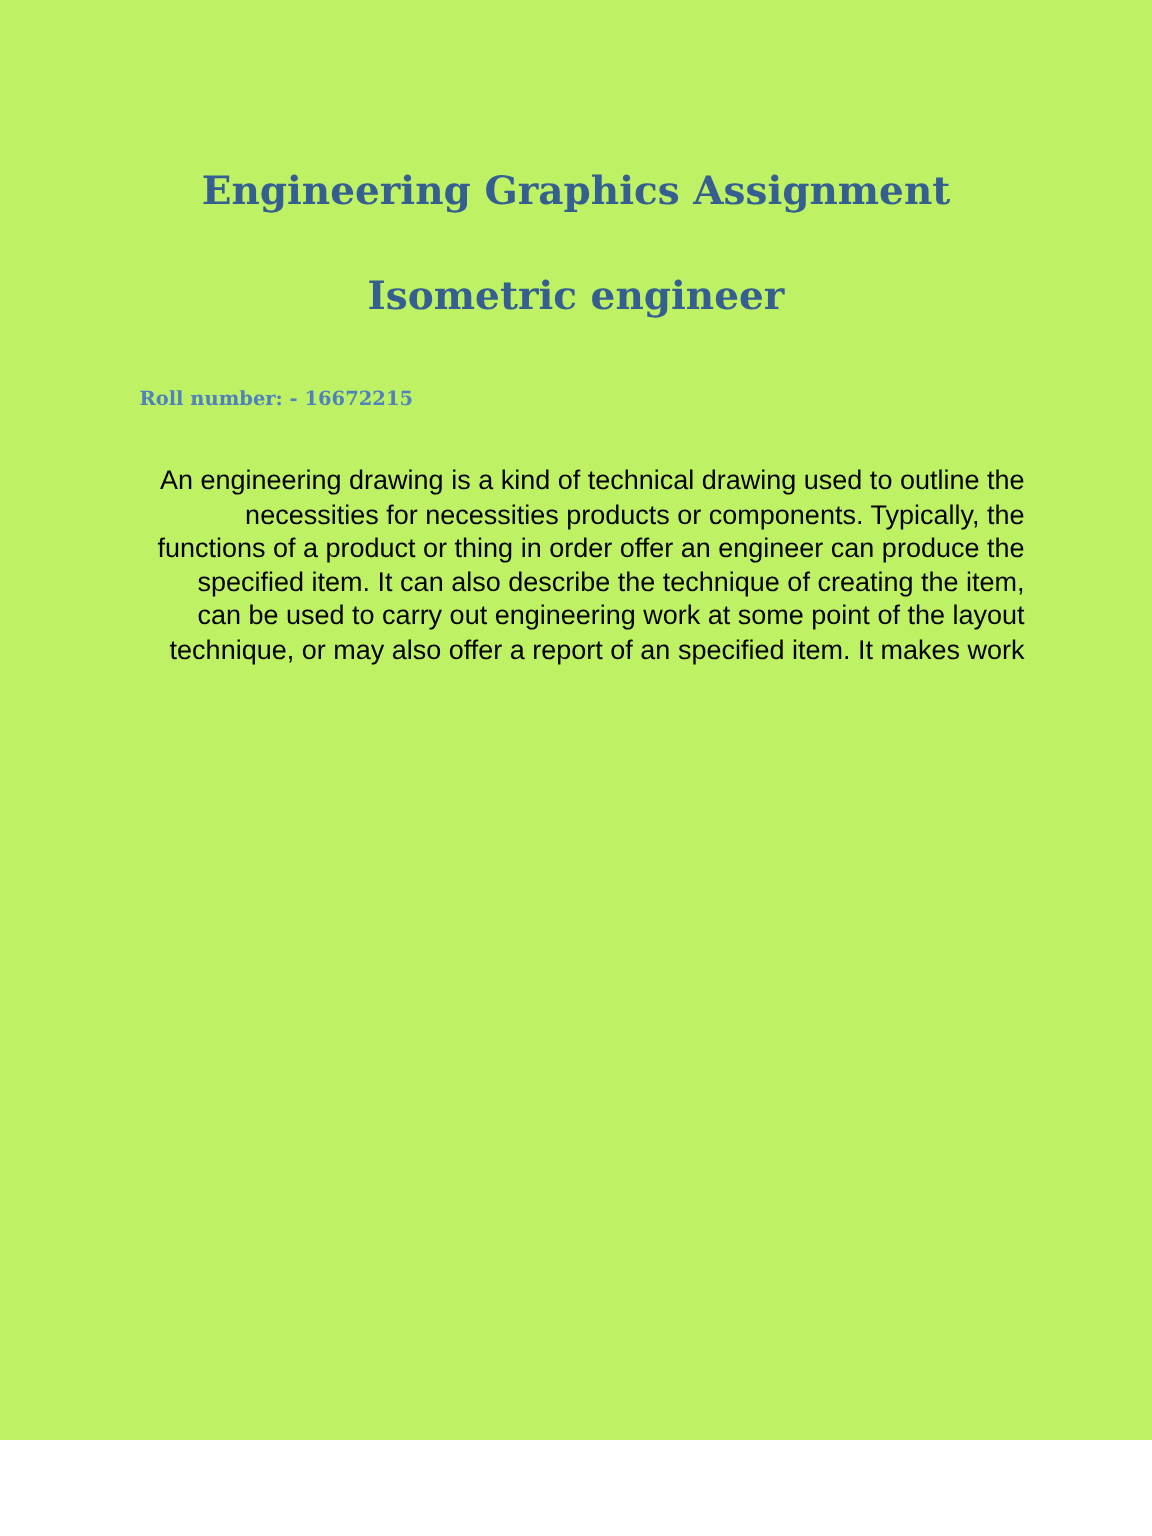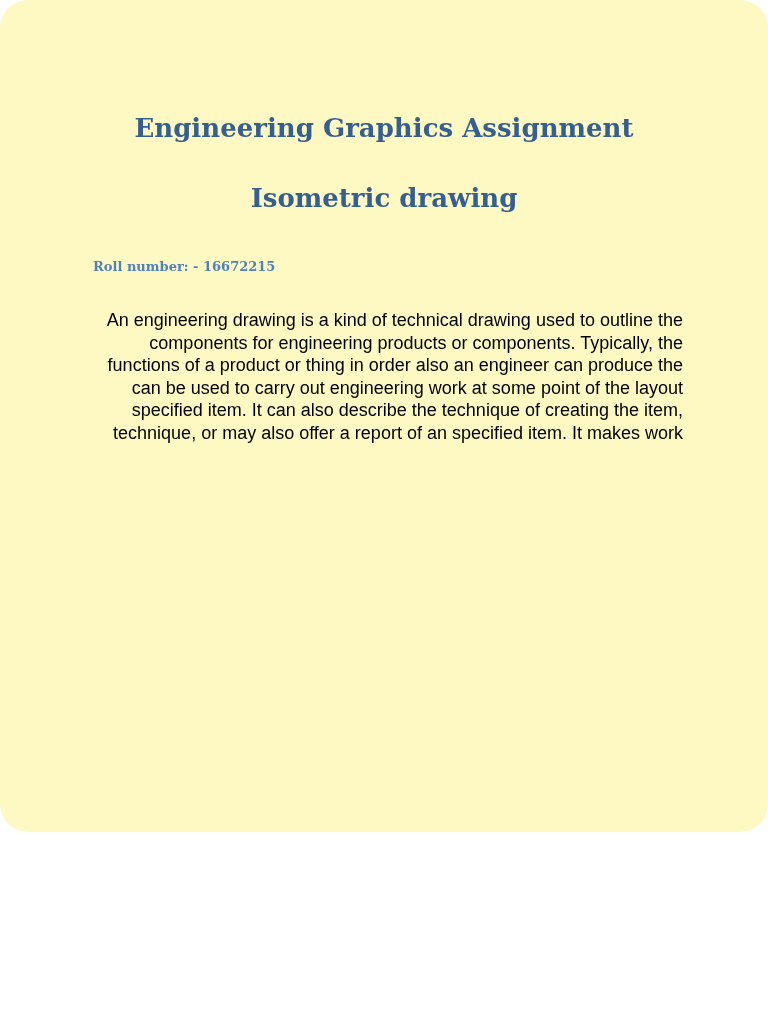--- a/index.html
+++ b/index.html
@@ -9,23 +9,22 @@
     }
     body {
       width: 768px;
       height: 1024px;
       position: relative;
       overflow: hidden;
     }
     .page {
       position: absolute;
       left: 0; top: 0;
-      width: 768px; height: 832px;
-      background: #fef9c3;
-      border-radius: 28px;
+      width: 768px; height: 960px;
+      background: #bef264;
     }
     .title {
       position: absolute;
       left: 0; right: 0;
       text-align: center;
       font-family: "DejaVu Serif", "Liberation Serif", serif;
       font-weight: bold;
       color: #365f91;
       margin: 0;
     }
@@ -63,23 +62,23 @@
     .body-text span {
       display: block;
       white-space: nowrap;
     }
   </style>
 </head>
 <body>
 
 <div class="page">
   <h1 class="title title-main">Engineering Graphics Assignment</h1>
-  <h2 class="title title-sub">Isometric drawing</h2>
+  <h2 class="title title-sub">Isometric engineer</h2>
   <p class="roll">Roll number: - 16672215</p>
   <p class="body-text">
     <span>An engineering drawing is a kind of technical drawing used to outline the</span>
-    <span>components for engineering products or components. Typically, the</span>
-    <span>functions of a product or thing in order also an engineer can produce the</span>
+    <span>necessities for necessities products or components. Typically, the</span>
+    <span>functions of a product or thing in order offer an engineer can produce the</span>
+    <span>specified item. It can also describe the technique of creating the item,</span>
     <span>can be used to carry out engineering work at some point of the layout</span>
-    <span>specified item. It can also describe the technique of creating the item,</span>
     <span>technique, or may also offer a report of an specified item. It makes work</span>
   </p>
 </div>
 
 </body></html>

